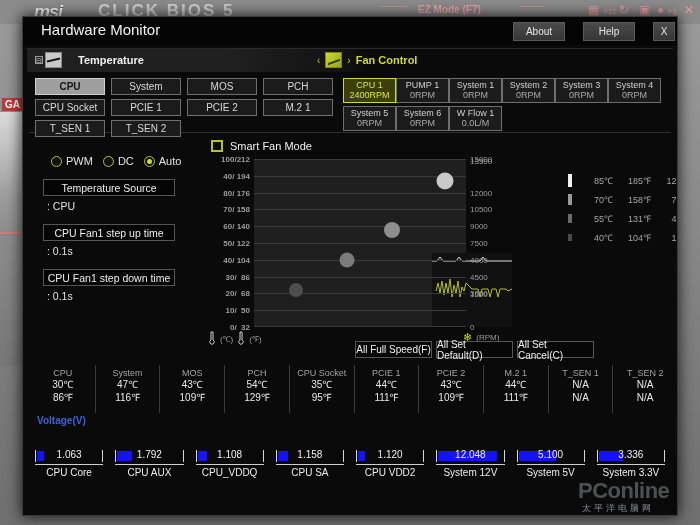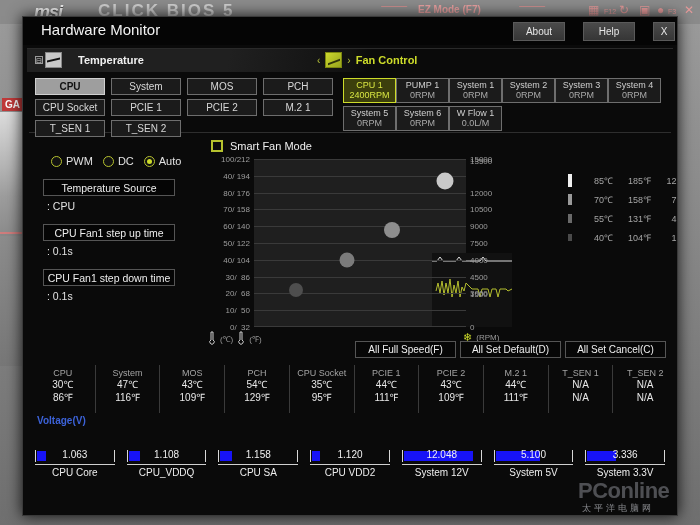--- a/index.html
+++ b/index.html
@@ -182,21 +182,21 @@
   
   .smartfan { position:absolute; left:188px; top:7px; display:flex; align-items:center; gap:7px; cursor:pointer;}
   .chk { width:12px;height:12px;border:2px solid #b6c22e; background:#0c0c0c; }
   .smart-lbl { font-size:11px; color:#efefef; }
 
   
   .chart { position:absolute; left:185px; top:26px; width:345px; height:190px; }
   .yleft { position:absolute; left:0; top:0; width:42px; height:168px; }
   .ytick {
     position:absolute; right:0; font-size:8px; color:#9d9d9d;
-    white-space:pre; transform:translateY(-50%);
+    white-space:pre; transform:translateY(-50%);font-weight:bold;
   }
   .plot {
     position:absolute; left:46px; top:0; width:212px; height:168px;
     background:#1f1f1f;
   }
   .gl { position:absolute; left:0; width:100%; height:1px; background:#3a3a3a; }
   .knob {
     position:absolute; width:15px;height:15px;border-radius:50%;
     transform:translate(-50%,-50%); cursor:pointer;
   }
@@ -226,21 +226,21 @@
   .lcell { font-size:9px; color:#a5a5a5; text-align:right; }
   .lcell.c { width:32px; }
   .lcell.f { width:38px; }
   .lcell.v { width:44px; }
 
   
   .allbtns {
     position:absolute; left:332px; top:208px; display:flex; gap:4px;
   }
   .abtn {
-    width:101px; height:17px; background:#070707; border:1px solid #555;
+    width:77px; height:17px; background:#070707; border:1px solid #555;
     color:#efefef; font-size:10px;
     display:flex;align-items:center;justify-content:center; cursor:pointer;
   }
 
   
   .sensors {
     position:relative; height:48px; margin-top:2px;
     display:flex; align-items:stretch; padding-left:8px;
   }
   .scell {
@@ -590,20 +590,28 @@
         <div class="vcell">
           <div class="vbar-track">
             <div class="vbar-fill" style="width: calc(14% - 2px);"></div>
           </div>
           <div class="vval">1.063</div>
           <div class="vrule"></div>
           <div class="vname">CPU Core</div>
         </div>
         <div class="vcell">
           <div class="vbar-track">
+            <div class="vbar-fill" style="width: calc(26% - 2px);"></div>
+          </div>
+          <div class="vval">1.792</div>
+          <div class="vrule"></div>
+          <div class="vname">CPU AUX</div>
+        </div>
+        <div class="vcell">
+          <div class="vbar-track">
             <div class="vbar-fill" style="width: calc(17% - 2px);"></div>
           </div>
           <div class="vval">1.108</div>
           <div class="vrule"></div>
           <div class="vname">CPU_VDDQ</div>
         </div>
         <div class="vcell">
           <div class="vbar-track">
             <div class="vbar-fill" style="width: calc(18% - 2px);"></div>
           </div>

